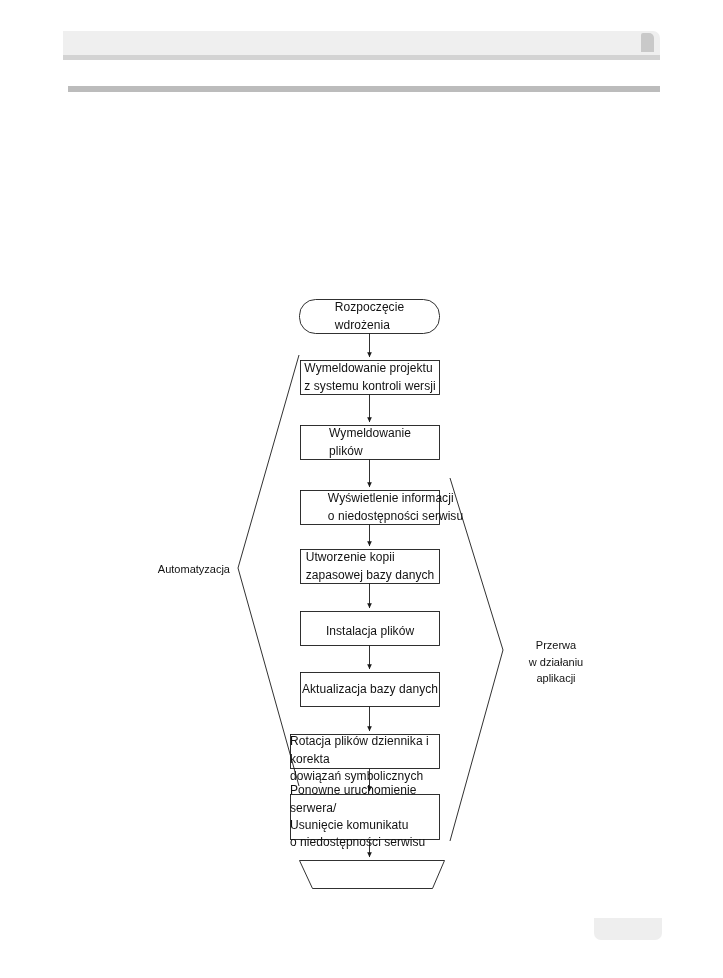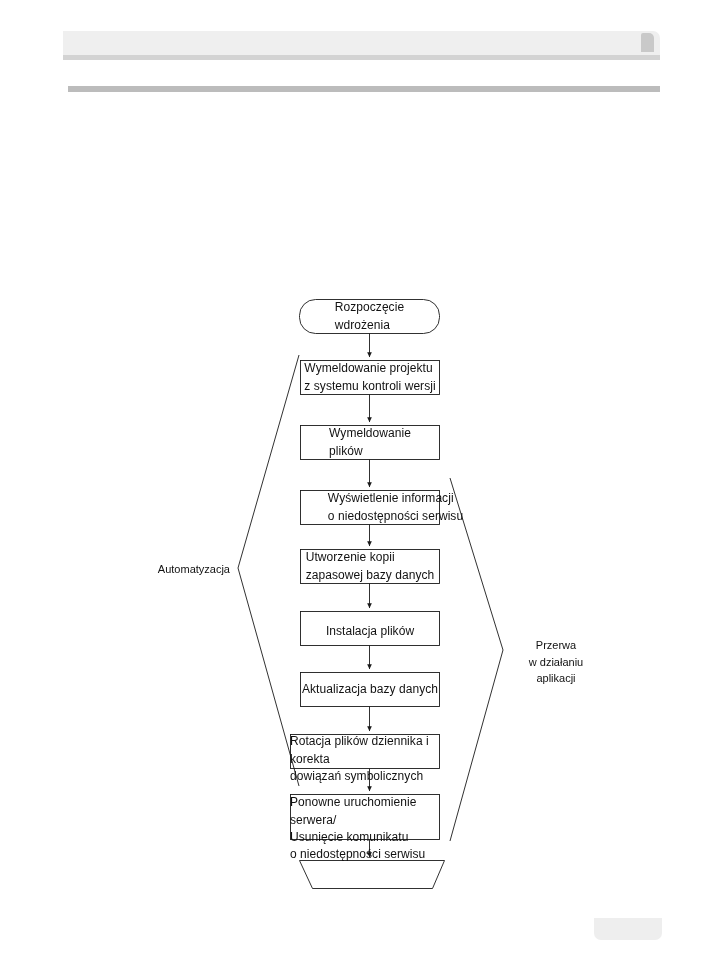--- a/index.html
+++ b/index.html
@@ -175,21 +175,21 @@
   <div class="node-label" style="left:300px; top:549px; width:140px; height:35px;">Utworzenie kopii
 zapasowej bazy danych</div>
 
   <div class="node-label" style="left:300px; top:611px; width:140px; height:41px;">Instalacja plików</div>
 
   <div class="node-label" style="left:300px; top:672px; width:140px; height:35px;">Aktualizacja bazy danych</div>
 
   <div class="node-label" style="left:290px; top:734px; width:150px; height:35px;margin-top:8px;">Rotacja plików dziennika i korekta
 dowiązań symbolicznych</div>
 
-  <div class="node-label" style="left:290px; top:794px; width:150px; height:46px;margin-top:12px;">Ponowne uruchomienie serwera/
+  <div class="node-label" style="left:290px; top:794px; width:150px; height:46px;">Ponowne uruchomienie serwera/
 Usunięcie komunikatu
 o niedostępności serwisu</div>
 
 
   <div class="bracket-label left" style="left:110px; top:561px; width:120px;">Automatyzacja</div>
 
   <div class="bracket-label right" style="left:511px; top:637px; width:90px;">Przerwa
 w działaniu
 aplikacji</div>
 

